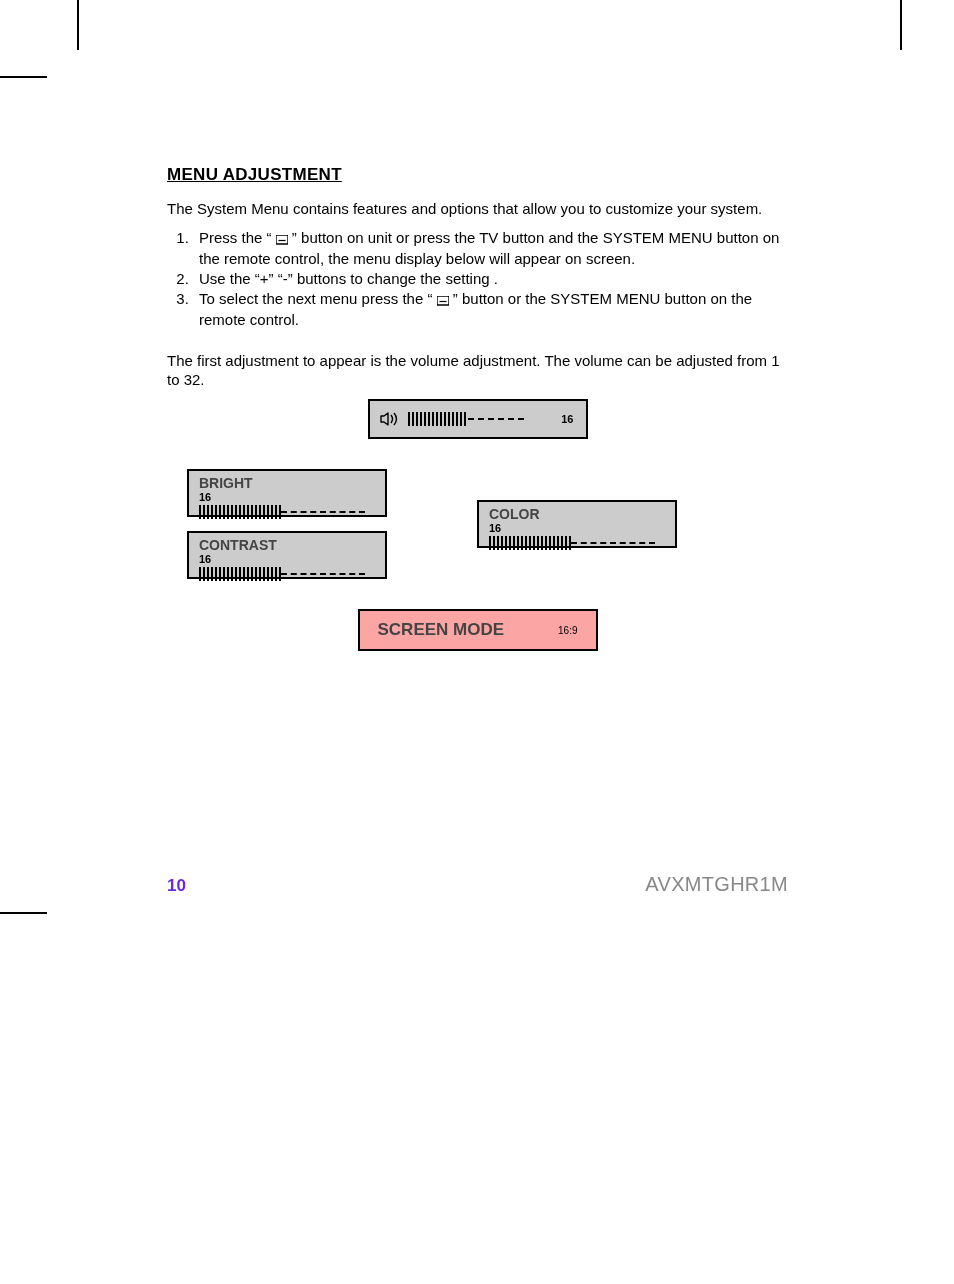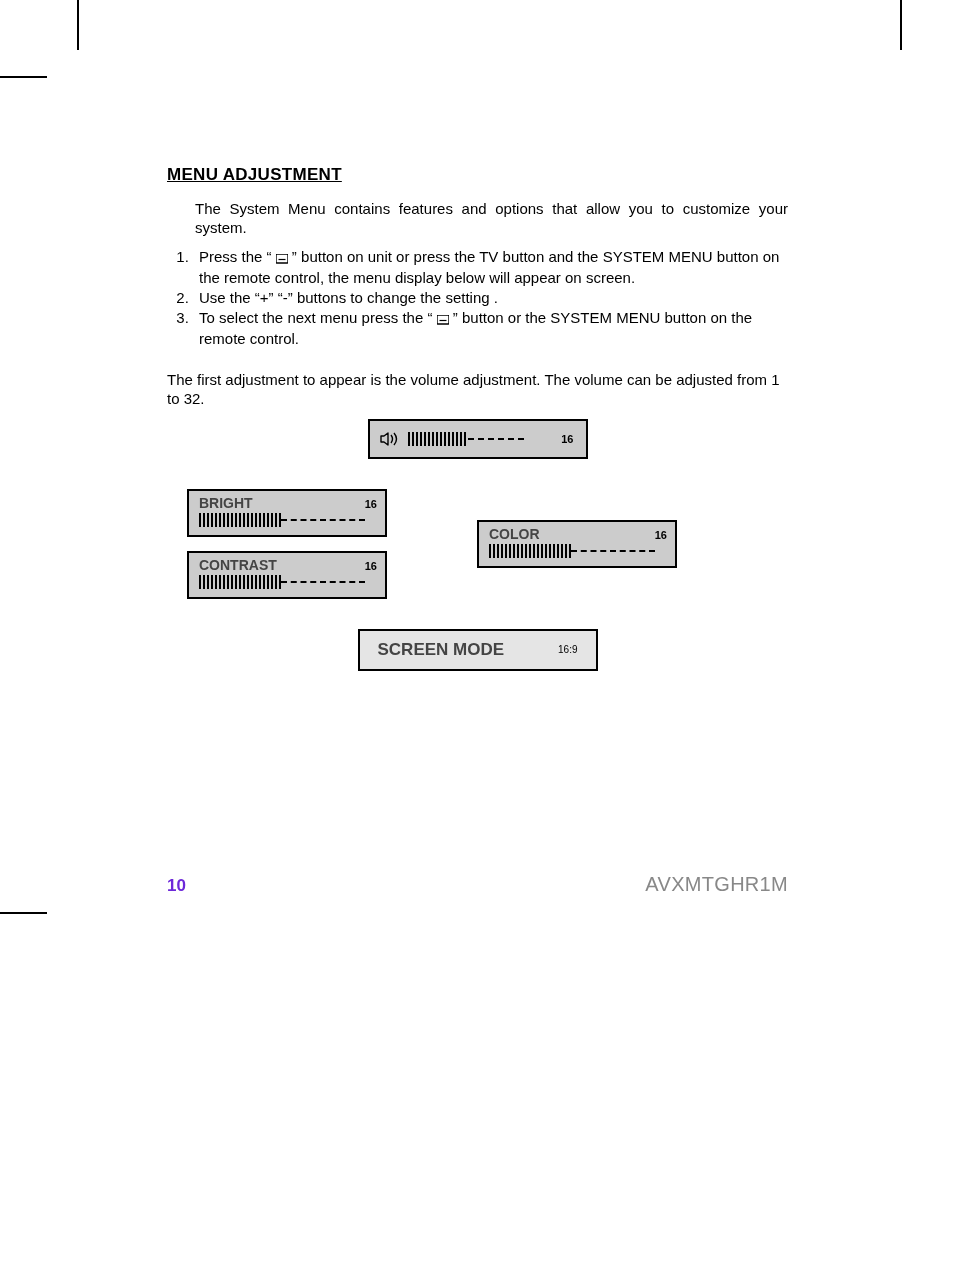--- a/index.html
+++ b/index.html
@@ -4,41 +4,41 @@
 <style>
   html,body{margin:0;padding:0;background:#fff;color:#000;font-family:Arial,Helvetica,sans-serif;}
   .page{width:954px;height:988px;position:relative;box-sizing:border-box;}
   .crop-top-left{position:absolute;top:0;left:77px;width:30px;height:50px;border-left:2px solid #000;}
   .crop-top-right{position:absolute;top:0;right:52px;width:30px;height:50px;border-right:2px solid #000;}
   .crop-left-top{position:absolute;top:76px;left:0;width:47px;height:30px;border-top:2px solid #000;}
   .crop-left-bot{position:absolute;bottom:44px;left:0;width:47px;height:30px;border-top:2px solid #000;}
   .content{position:absolute;left:167px;top:165px;width:621px;}
   h2.section{font-size:17px;font-weight:bold;text-decoration:underline;margin:0 0 14px 0;letter-spacing:0.3px;}
   p{font-size:15px;line-height:1.28;margin:0 0 10px 0;}
-  .justify{text-align:justify;margin-left:28px;}
+  .justify{text-align:justify;}
   ol{margin:0 0 22px 0;padding-left:26px;font-size:15px;}
   ol li{margin-bottom:1px;line-height:1.28;padding-left:6px;}
   .bar-box{border:2px solid #000;background:#ccc;box-sizing:border-box;}
   .volume-box{width:220px;height:40px;margin:4px auto 30px;display:flex;align-items:center;padding:0 12px 0 10px;box-sizing:border-box;}
   .speaker-icon{flex:0 0 auto;margin-right:8px;display:flex;align-items:center;}
   .bar-slider{flex:0 0 auto;display:flex;align-items:center;height:14px;}
   .bar-filled{width:60px;height:14px;background-image:repeating-linear-gradient(to right,#000 0,#000 2px,transparent 2px,transparent 4px);}
   .bar-empty{width:56px;height:0;border-top:2px dashed #000;margin-left:0;}
   .bar-value{font-size:11px;font-weight:bold;margin-left:auto;}
   .pic-grid{display:flex;gap:90px;margin:18px 0 30px 20px;}
   .pic-col{display:flex;flex-direction:column;gap:14px;}
   .pic-col.right{justify-content:center;}
   .pic-box{width:200px;height:48px;border:2px solid #000;background:#ccc;box-sizing:border-box;padding:4px 8px 4px 10px;}
-  .pic-head{display:flex;align-items:baseline;justify-content:space-between;}
+  .pic-head{display:flex;align-items:baseline;justify-content:space-between;flex-direction:column;}
   .pic-label{font-size:14px;font-weight:bold;color:#444;}
   .pic-value{font-size:11px;font-weight:bold;}
   .pic-slider{display:flex;align-items:center;height:14px;margin-top:2px;}
   .pic-filled{width:82px;height:14px;background-image:repeating-linear-gradient(to right,#000 0,#000 2px,transparent 2px,transparent 4px);}
   .pic-empty{width:84px;height:0;border-top:2px dashed #000;}
-  .screen-box{width:240px;height:42px;border:2px solid #000;background:#e5e5e5;box-sizing:border-box;margin:16px auto 0;display:flex;align-items:center;justify-content:space-between;padding:0 18px;}
+  .screen-box{width:240px;height:42px;border:2px solid #000;background:#fca5a5;box-sizing:border-box;margin:16px auto 0;display:flex;align-items:center;justify-content:space-between;padding:0 18px;}
   .screen-label{font-size:17px;font-weight:bold;color:#444;}
   .screen-value{font-size:10px;font-weight:normal;}
   .footer{position:absolute;left:167px;bottom:92px;width:621px;display:flex;align-items:baseline;justify-content:space-between;}
   .page-num{font-size:17px;font-weight:bold;color:#6d28d9;}
   .model{font-size:20px;color:#888;letter-spacing:0.3px;}
   .menu-icon{display:inline-block;vertical-align:middle;}
 </style>
 </head>
 <body>
 

